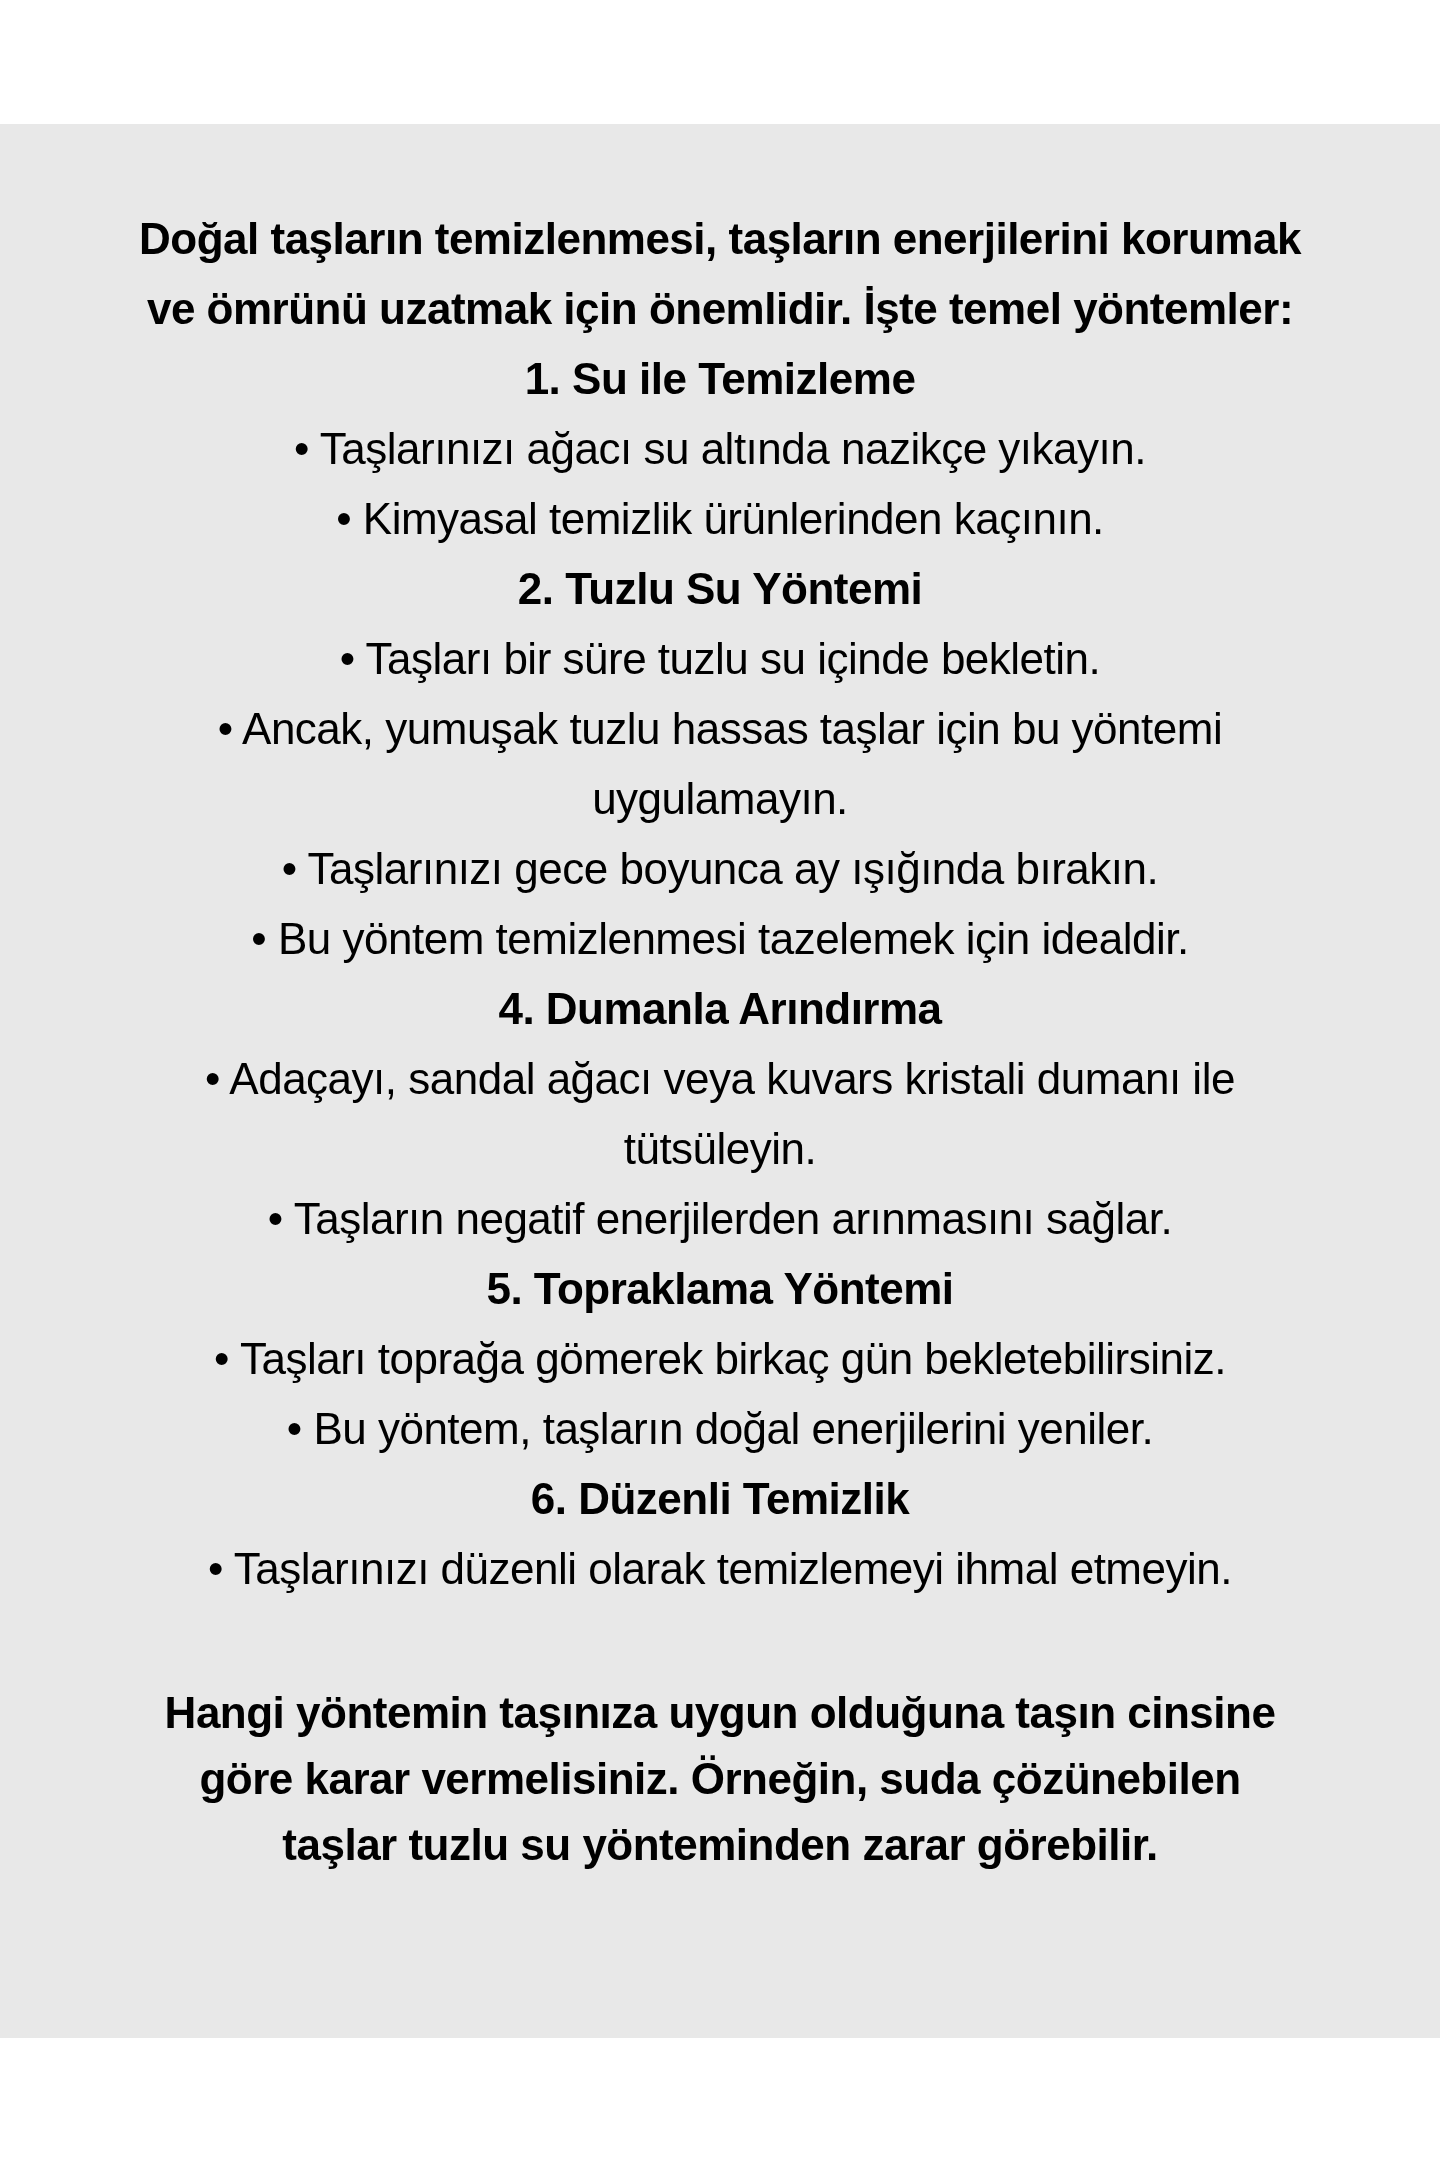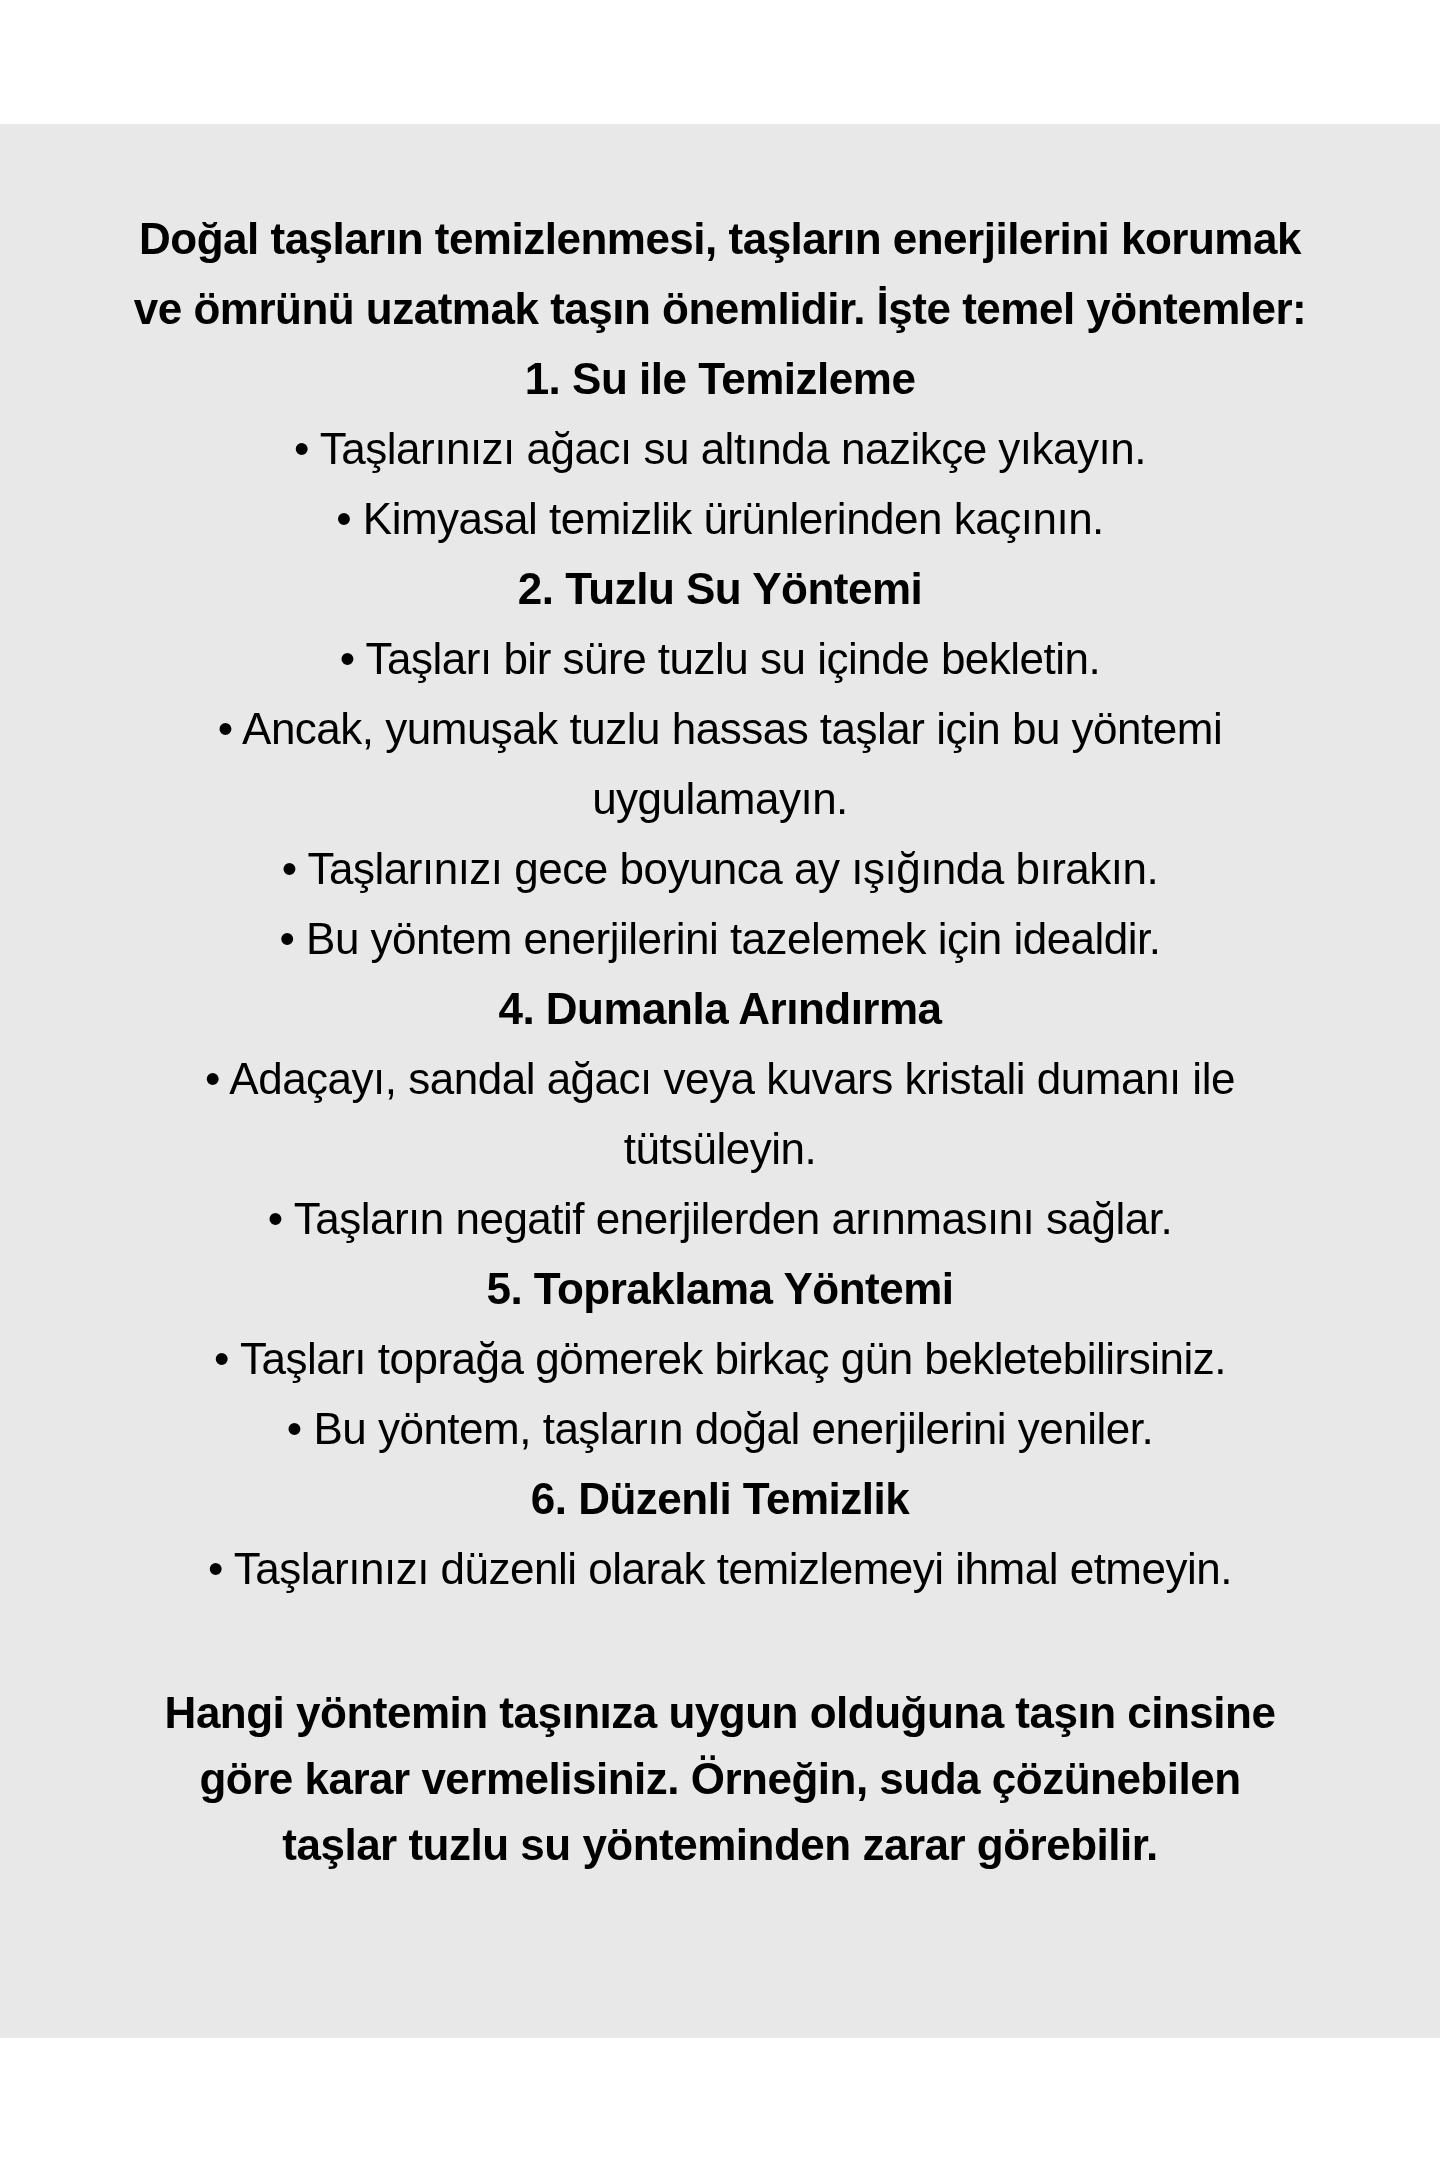--- a/index.html
+++ b/index.html
@@ -56,30 +56,30 @@
   }
 </style>
 </head>
 <body>
 
 <div class="page" style="background: rgb(255, 255, 255); color: rgb(0, 0, 0);">
   <div class="margin-strip margin-top"></div>
   <div class="panel" style="background: rgb(232, 232, 232);">
     <div class="doc" id="doc">
         <div class="line bold">Doğal taşların temizlenmesi, taşların enerjilerini korumak</div>
-        <div class="line bold">ve ömrünü uzatmak taşın önemlidir. İşte temel yöntemler:</div>
+        <div class="line bold">ve ömrünü uzatmak için önemlidir. İşte temel yöntemler:</div>
         <div class="line bold">1. Su ile Temizleme</div>
         <div class="line">• Taşlarınızı ağacı su altında nazikçe yıkayın.</div>
         <div class="line">• Kimyasal temizlik ürünlerinden kaçının.</div>
         <div class="line bold">2. Tuzlu Su Yöntemi</div>
         <div class="line">• Taşları bir süre tuzlu su içinde bekletin.</div>
         <div class="line">• Ancak, yumuşak tuzlu hassas taşlar için bu yöntemi</div>
         <div class="line">uygulamayın.</div>
         <div class="line">• Taşlarınızı gece boyunca ay ışığında bırakın.</div>
-        <div class="line">• Bu yöntem enerjilerini tazelemek için idealdir.</div>
+        <div class="line">• Bu yöntem temizlenmesi tazelemek için idealdir.</div>
         <div class="line bold">4. Dumanla Arındırma</div>
         <div class="line">• Adaçayı, sandal ağacı veya kuvars kristali dumanı ile</div>
         <div class="line">tütsüleyin.</div>
         <div class="line">• Taşların negatif enerjilerden arınmasını sağlar.</div>
         <div class="line bold">5. Topraklama Yöntemi</div>
         <div class="line">• Taşları toprağa gömerek birkaç gün bekletebilirsiniz.</div>
         <div class="line">• Bu yöntem, taşların doğal enerjilerini yeniler.</div>
         <div class="line bold">6. Düzenli Temizlik</div>
         <div class="line">• Taşlarınızı düzenli olarak temizlemeyi ihmal etmeyin.</div>
         <div class="closing">

